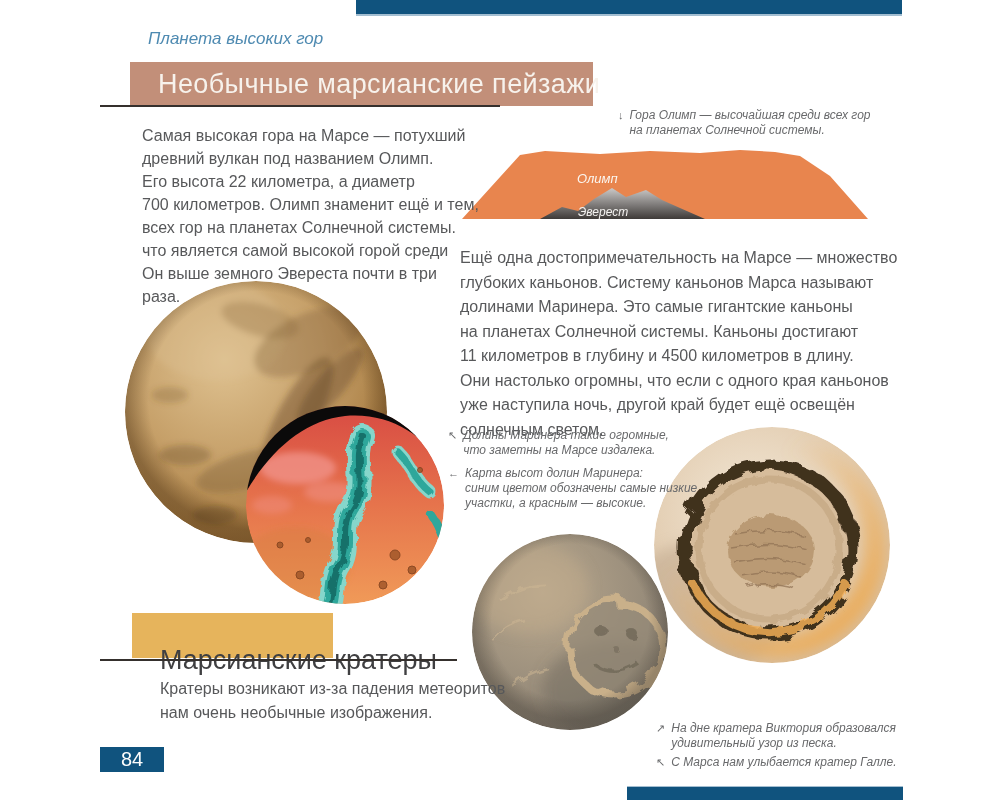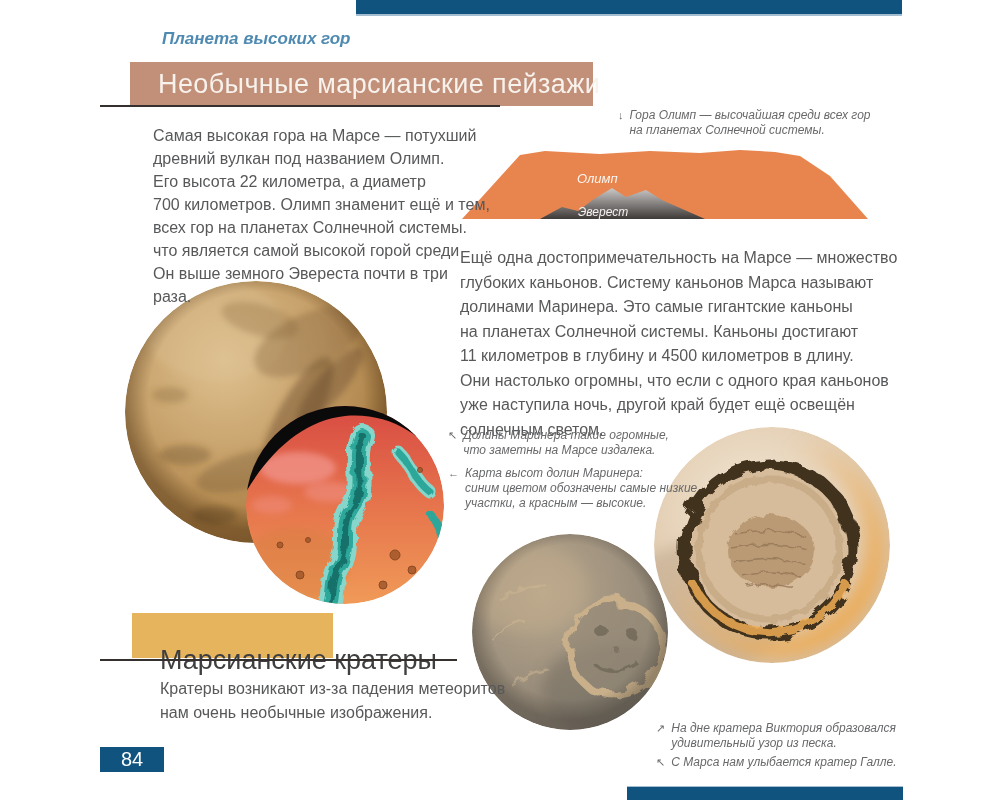--- a/index.html
+++ b/index.html
@@ -4,31 +4,31 @@
 <style>
   html,body{margin:0;padding:0;background:#ffffff;}
   .page{position:relative;width:1000px;height:800px;background:#ffffff;overflow:hidden;
         font-family:"Liberation Sans",sans-serif;color:#57585a;}
   .abs{position:absolute;}
   
   .edge-bar{position:absolute;background:#10537e;}
   #bar-top{left:356px;top:0;width:546px;height:14px;border-bottom:2px solid #a3bed1;}
   #bar-bottom{left:627px;top:786px;width:276px;height:14px;border-top:1px solid #a3bed1;}
   
-  .tagline{left:162px;top:29px;font-size:17px;font-weight:bold;font-style:italic;color:#4e8ab1;}
+  .tagline{left:148px;top:29px;font-size:17px;font-weight:normal;font-style:italic;color:#4e8ab1;}
   
   .hdr1{left:130px;top:62px;width:463px;height:44px;background:#c28f79;}
   .hdr1-title{left:158px;top:62px;height:32px;line-height:44px;font-size:27px;letter-spacing:.4px;color:#f7f2ec;}
   .rule{position:absolute;height:2px;background:#35302d;}
   #rule1{left:100px;top:105px;width:400px;}
   #rule2{left:100px;top:659px;width:357px;}
   
   .par{position:absolute;font-size:16px;color:#57585a;}
   .par div{white-space:nowrap;}
-  #p1{left:153px;top:124px;line-height:23px;}
+  #p1{left:142px;top:124px;line-height:23px;}
   #p2{left:460px;top:246px;line-height:24.5px;}
   #p3{left:160px;top:677px;line-height:23.5px;}
   
   .caption{position:absolute;display:flex;gap:6px;font-size:12px;line-height:15px;
            font-style:italic;color:#68696b;}
   .caption .arrow{font-style:normal;font-size:11px;flex:0 0 auto;}
   .caption .lines div{white-space:nowrap;}
   #cap-olympus{left:618px;top:108px;}
   #cap-valles-far{left:448px;top:428px;}
   #cap-valles-map{left:448px;top:466px;}

